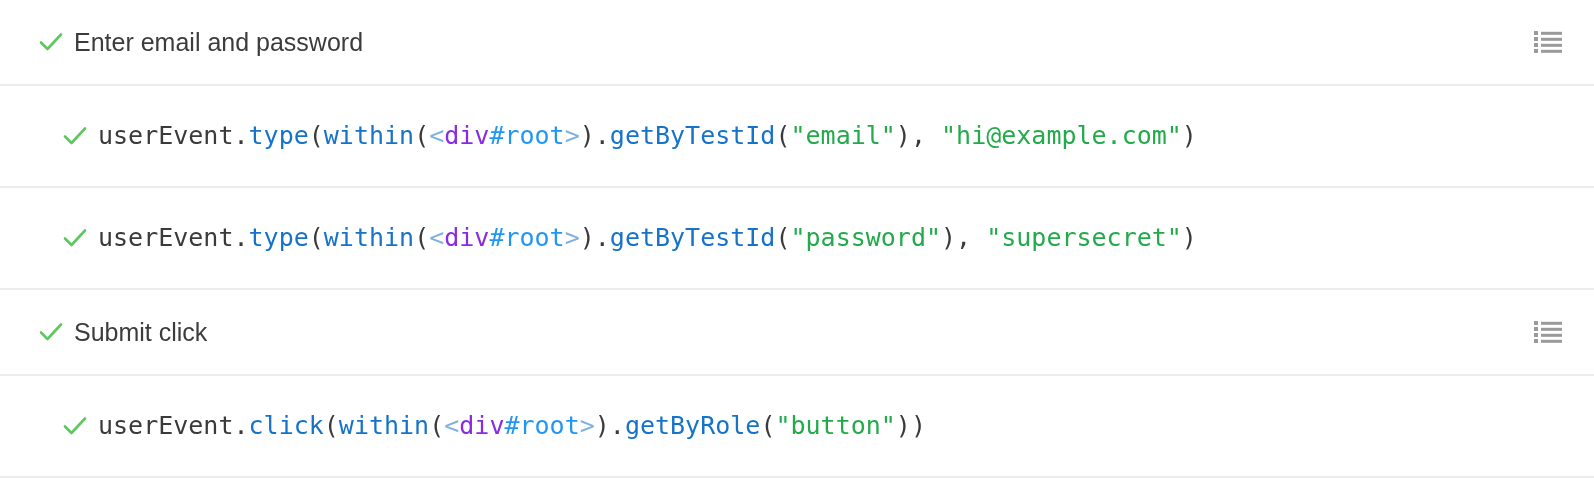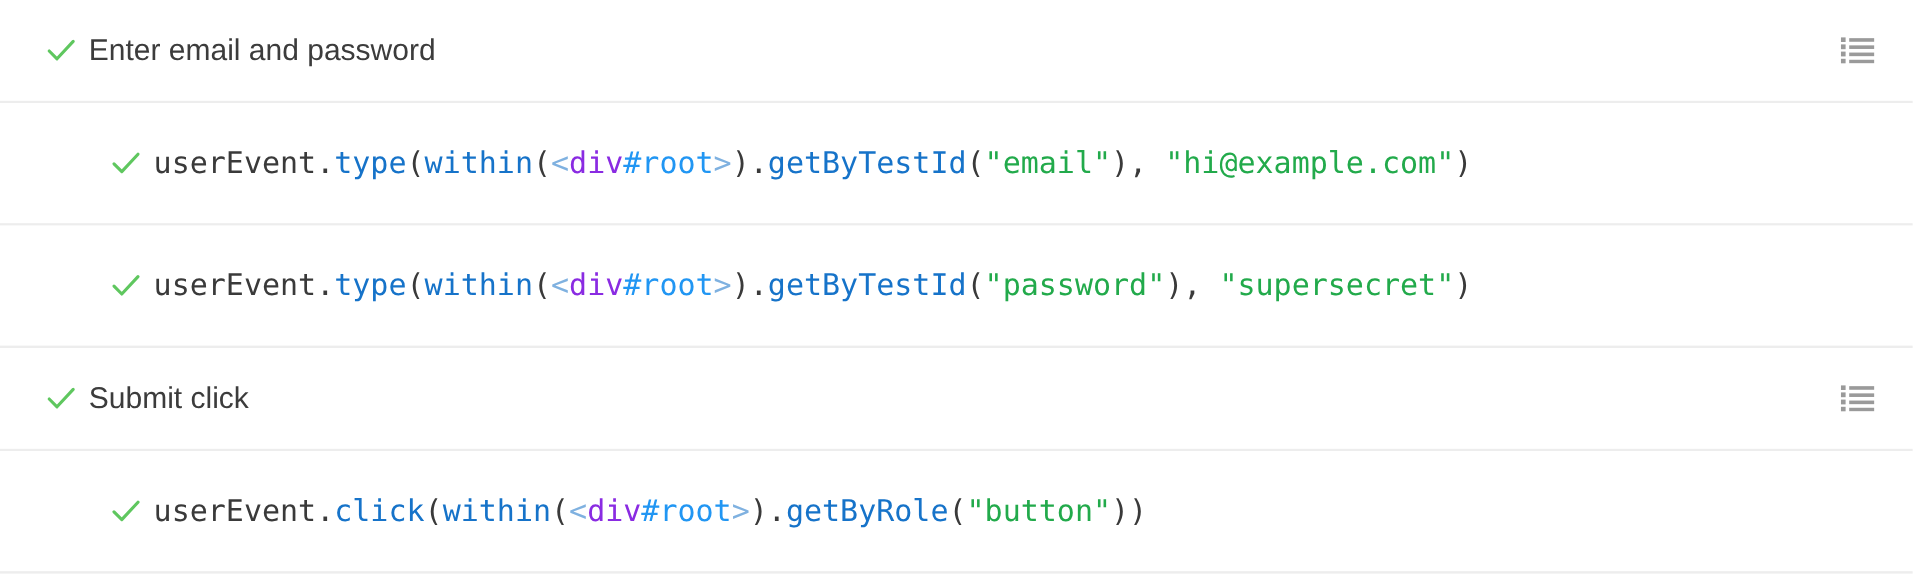--- a/index.html
+++ b/index.html
@@ -36,21 +36,21 @@
   .row.step {
     height: 86px;
     padding-left: 36px;
     padding-right: 32px;
   }
   .row.step:first-child { height: 86px; }
 
   
   .row.command {
     height: 102px;
-    padding-left: 90px;
+    padding-left: 60px;
     padding-right: 44px;
   }
 
   
   .check {
     flex: 0 0 auto;
     width: 30px;
     height: 30px;
     display: block;
     margin-right: 8px;

